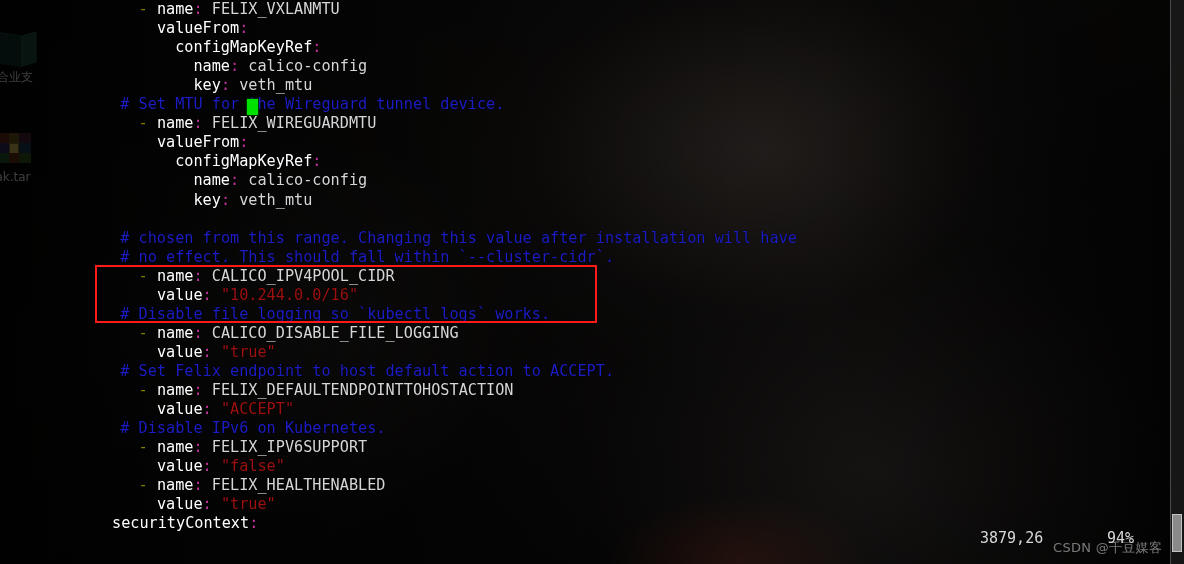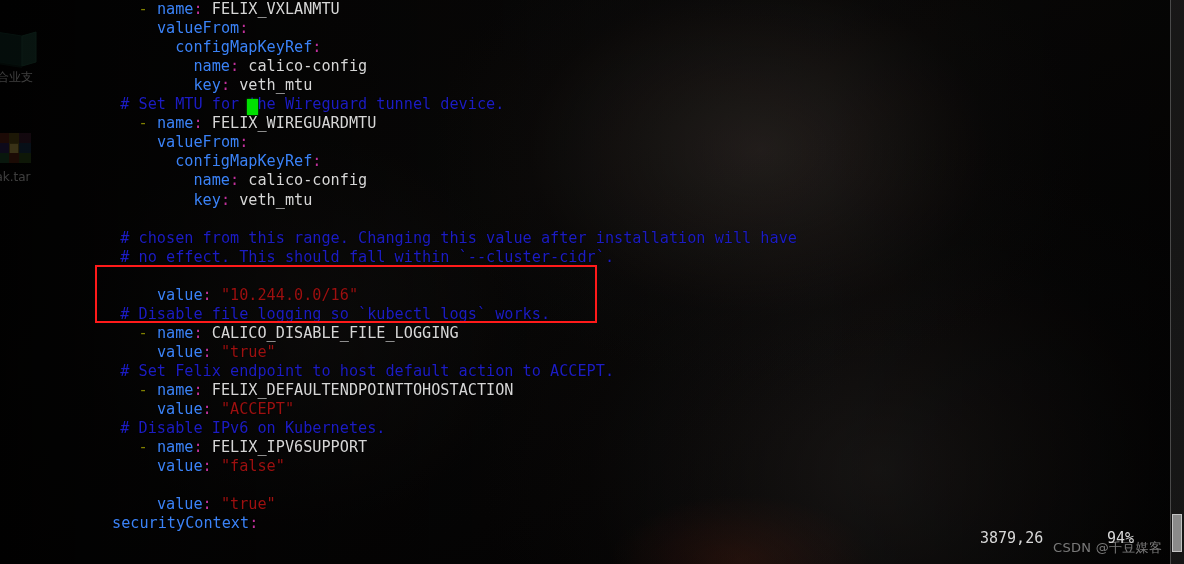--- a/index.html
+++ b/index.html
@@ -70,21 +70,21 @@
     height: 19px;
     line-height: 19px;
     font-size: 15.2px;
     letter-spacing: 0px;
     white-space: pre;
     text-shadow: 0 0 1px rgba(0,0,0,0.9);
   }
   .ind { color: transparent; }
 
   .tok-dash    { color: #808000; }
-  .tok-key     { color: #3b82f6; }
+  .tok-key     { color: #ffffff; }
   .tok-colon   { color: #c0319b; }
   .tok-plain   { color: #d6d6d6; }
   .tok-string  { color: #9e1010; }
   .tok-comment { color: #1c1cc4; }
 
   
   #cursor-block {
     position: absolute;
     left: 247px;
     top: 99px;
@@ -205,30 +205,32 @@
       <div class="code-line" style="left: 102px; top: 57.15px;"><span class="ind">          </span><span class="tok-key">name</span><span class="tok-colon">: </span><span class="tok-plain">calico-config</span></div>
       <div class="code-line" style="left: 102px; top: 76.2px;"><span class="ind">          </span><span class="tok-key">key</span><span class="tok-colon">: </span><span class="tok-plain">veth_mtu</span></div>
       <div class="code-line" style="left: 102px; top: 95.25px;"><span class="ind">  </span><span class="tok-comment"># Set MTU for the Wireguard tunnel device.</span></div>
       <div class="code-line" style="left: 102px; top: 114.3px;"><span class="ind">    </span><span class="tok-dash">- </span><span class="tok-key">name</span><span class="tok-colon">: </span><span class="tok-plain">FELIX_WIREGUARDMTU</span></div>
       <div class="code-line" style="left: 102px; top: 133.35px;"><span class="ind">      </span><span class="tok-key">valueFrom</span><span class="tok-colon">:</span></div>
       <div class="code-line" style="left: 102px; top: 152.4px;"><span class="ind">        </span><span class="tok-key">configMapKeyRef</span><span class="tok-colon">:</span></div>
       <div class="code-line" style="left: 102px; top: 171.45px;"><span class="ind">          </span><span class="tok-key">name</span><span class="tok-colon">: </span><span class="tok-plain">calico-config</span></div>
       <div class="code-line" style="left: 102px; top: 190.5px;"><span class="ind">          </span><span class="tok-key">key</span><span class="tok-colon">: </span><span class="tok-plain">veth_mtu</span></div>
       <div class="code-line" style="left: 102px; top: 228.6px;"><span class="ind">  </span><span class="tok-comment"># chosen from this range. Changing this value after installation will have</span></div>
       <div class="code-line" style="left: 102px; top: 247.65px;"><span class="ind">  </span><span class="tok-comment"># no effect. This should fall within `--cluster-cidr`.</span></div>
+      <div class="code-line" style="left: 102px; top: 266.7px;"><span class="ind">    </span><span class="tok-dash">- </span><span class="tok-key">name</span><span class="tok-colon">: </span><span class="tok-plain">CALICO_IPV4POOL_CIDR</span></div>
       <div class="code-line" style="left: 102px; top: 285.75px;"><span class="ind">      </span><span class="tok-key">value</span><span class="tok-colon">: </span><span class="tok-string">"10.244.0.0/16"</span></div>
       <div class="code-line" style="left: 102px; top: 304.8px;"><span class="ind">  </span><span class="tok-comment"># Disable file logging so `kubectl logs` works.</span></div>
       <div class="code-line" style="left: 102px; top: 323.85px;"><span class="ind">    </span><span class="tok-dash">- </span><span class="tok-key">name</span><span class="tok-colon">: </span><span class="tok-plain">CALICO_DISABLE_FILE_LOGGING</span></div>
       <div class="code-line" style="left: 102px; top: 342.9px;"><span class="ind">      </span><span class="tok-key">value</span><span class="tok-colon">: </span><span class="tok-string">"true"</span></div>
       <div class="code-line" style="left: 102px; top: 361.95px; text-align: center;"><span class="ind">  </span><span class="tok-comment"># Set Felix endpoint to host default action to ACCEPT.</span></div>
       <div class="code-line" style="left: 102px; top: 381px;"><span class="ind">    </span><span class="tok-dash">- </span><span class="tok-key">name</span><span class="tok-colon">: </span><span class="tok-plain">FELIX_DEFAULTENDPOINTTOHOSTACTION</span></div>
       <div class="code-line" style="left: 102px; top: 400.05px;"><span class="ind">      </span><span class="tok-key">value</span><span class="tok-colon">: </span><span class="tok-string">"ACCEPT"</span></div>
       <div class="code-line" style="left: 102px; top: 419.1px; text-align: center;"><span class="ind">  </span><span class="tok-comment"># Disable IPv6 on Kubernetes.</span></div>
       <div class="code-line" style="left: 102px; top: 438.15px;"><span class="ind">    </span><span class="tok-dash">- </span><span class="tok-key">name</span><span class="tok-colon">: </span><span class="tok-plain">FELIX_IPV6SUPPORT</span></div>
       <div class="code-line" style="left: 102px; top: 457.2px;"><span class="ind">      </span><span class="tok-key">value</span><span class="tok-colon">: </span><span class="tok-string">"false"</span></div>
+      <div class="code-line" style="left: 102px; top: 476.25px;"><span class="ind">    </span><span class="tok-dash">- </span><span class="tok-key">name</span><span class="tok-colon">: </span><span class="tok-plain">FELIX_HEALTHENABLED</span></div>
       <div class="code-line" style="left: 102px; top: 495.3px;"><span class="ind">      </span><span class="tok-key">value</span><span class="tok-colon">: </span><span class="tok-string">"true"</span></div>
       <div class="code-line" style="left: 112px; top: 514.35px;"><span class="tok-key">securityContext</span><span class="tok-colon">:</span></div>
     </div>
 
   <div id="cursor-block"></div>
 
   <div id="highlight-box"></div>
 
   <div id="status-position">3879,26</div>
   <div id="status-percent">94%</div>

